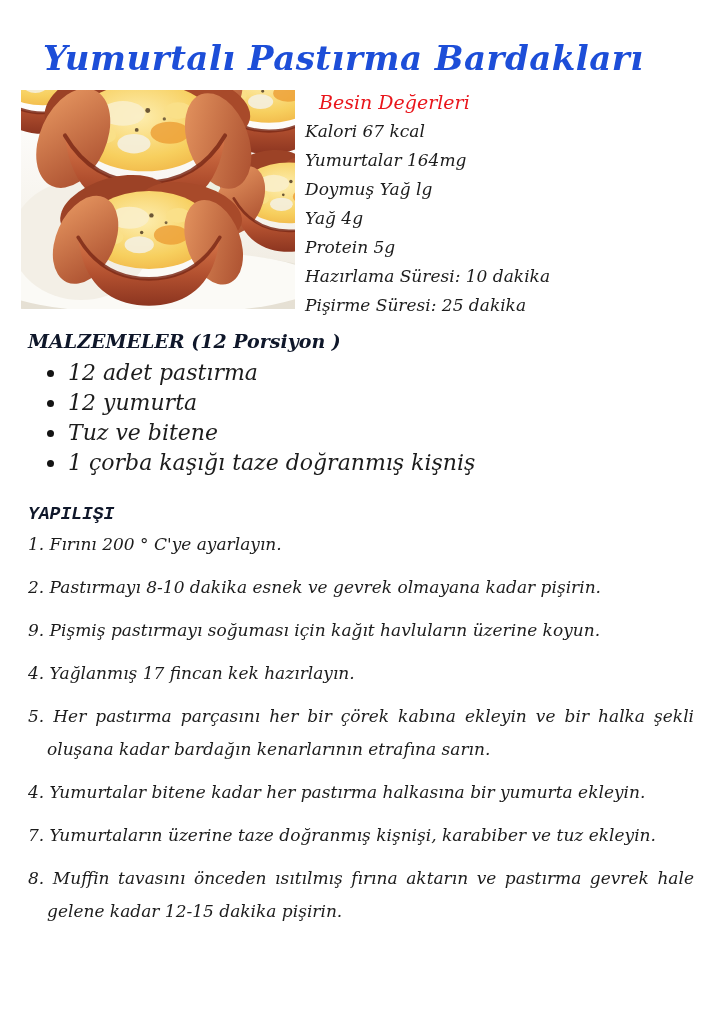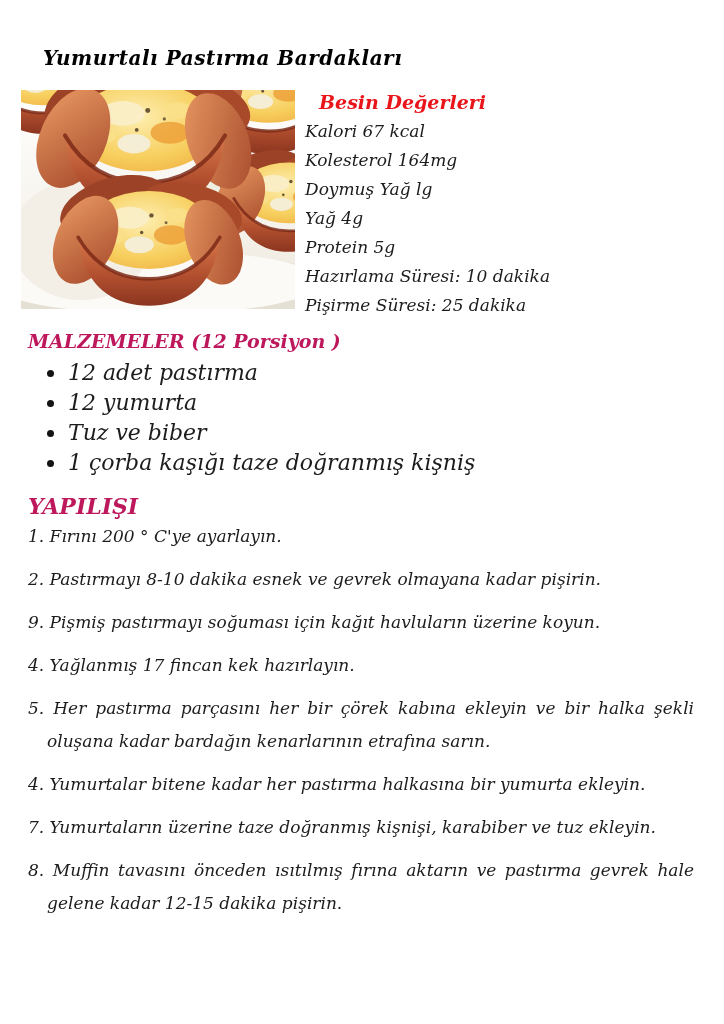--- a/index.html
+++ b/index.html
@@ -11,25 +11,25 @@
     width: 724px;
     height: 1024px;
     overflow: hidden;
     font-family: "DejaVu Serif", serif;
     font-style: italic;
     color: #1c1c1c;
     position: relative;
   }
   .page-title {
     margin: 40px 17px 0 43px;
-    font-size: 20px;
+    font-size: 34px;
     line-height: 36px;
     font-weight: bold;
     font-style: italic;
-    color: #000000;
+    color: #1d4ed8;
     letter-spacing: 0.5px;
   }
   .top-section {
     display: flex;
     align-items: flex-start;
     margin-top: 14px;
   }
   .photo-frame {
     flex: none;
     width: 274px;
@@ -38,57 +38,57 @@
     overflow: hidden;
     background: #f4f1ea;
   }
   .nutrition-col {
     margin-left: 10px;
     flex: 1;
   }
   .nutrition-heading {
     font-size: 19px;
     line-height: 24px;
-    font-weight: bold;
+    font-weight: normal;
     color: #e9151b;
     margin: 0 0 3px 14px;
   }
   ul { margin: 0; padding: 0; }
   .nutrition-list li {
     list-style: none;
     font-size: 17px;
     line-height: 29px;
     white-space: nowrap;
   }
   .section-heading {
     font-size: 19px;
     line-height: 24px;
     font-weight: bold;
-    color: #be185d;
+    color: #0f172a;
   }
   .ingredients-heading { margin: 9px 0 0 28px; }
   .ingredients-list { margin-top: 5px; }
   .ingredients-list li {
     list-style: none;
     position: relative;
     margin-left: 68px;
     font-size: 22px;
     line-height: 30px;
   }
   .ingredients-list li::before {
     content: "";
     position: absolute;
     left: -21px;
     top: 12px;
     width: 7px;
     height: 7px;
     border-radius: 50%;
     background: #141414;
   }
-  .directions-heading { margin: 16px 0 0 28px; font-size: 22px; }
+  .directions-heading { margin: 24px 0 0 28px; font-size: 18px; font-family: Liberation Mono, monospace; }
   .steps { margin-top: 2px; }
   .step {
     font-size: 17px;
     line-height: 33px;
     margin: 0 30px 10px 28px;
     padding-left: 19px;
     text-indent: -19px;
     text-align: justify;
   }
 </style>
@@ -154,35 +154,35 @@
       <use href="#cupShape" transform="translate(268,120) scale(0.95)"></use>
       <use href="#cupShape" transform="translate(124,62) scale(1.38)"></use>
       <use href="#cupShape" transform="translate(128,162) scale(1.22)"></use>
     </svg>
   </figure>
 
   <div class="nutrition-col">
     <h2 class="nutrition-heading">Besin Değerleri</h2>
     <ul class="nutrition-list">
       <li>Kalori 67 kcal</li>
-      <li>Kolesterol 164mg</li>
+      <li>Yumurtalar 164mg</li>
       <li>Doymuş Yağ lg</li>
       <li>Yağ 4g</li>
       <li>Protein 5g</li>
       <li>Hazırlama Süresi: 10 dakika</li>
       <li>Pişirme Süresi: 25 dakika</li>
     </ul>
   </div>
 </div>
 
 <h2 class="section-heading ingredients-heading">MALZEMELER (12 Porsiyon )</h2>
 <ul class="ingredients-list">
   <li>12 adet pastırma</li>
   <li>12 yumurta</li>
-  <li>Tuz ve biber</li>
+  <li>Tuz ve bitene</li>
   <li>1 çorba kaşığı taze doğranmış kişniş</li>
 </ul>
 
 <h2 class="section-heading directions-heading">YAPILIŞI</h2>
 <div class="steps">
   <p class="step">1. Fırını 200 ° C'ye ayarlayın.</p>
   <p class="step">2. Pastırmayı 8-10 dakika esnek ve gevrek olmayana kadar pişirin.</p>
   <p class="step">9. Pişmiş pastırmayı soğuması için kağıt havluların üzerine koyun.</p>
   <p class="step">4. Yağlanmış 17 fincan kek hazırlayın.</p>
   <p class="step">5. Her pastırma parçasını her bir çörek kabına ekleyin ve bir halka şekli oluşana kadar bardağın kenarlarının etrafına sarın.</p>

